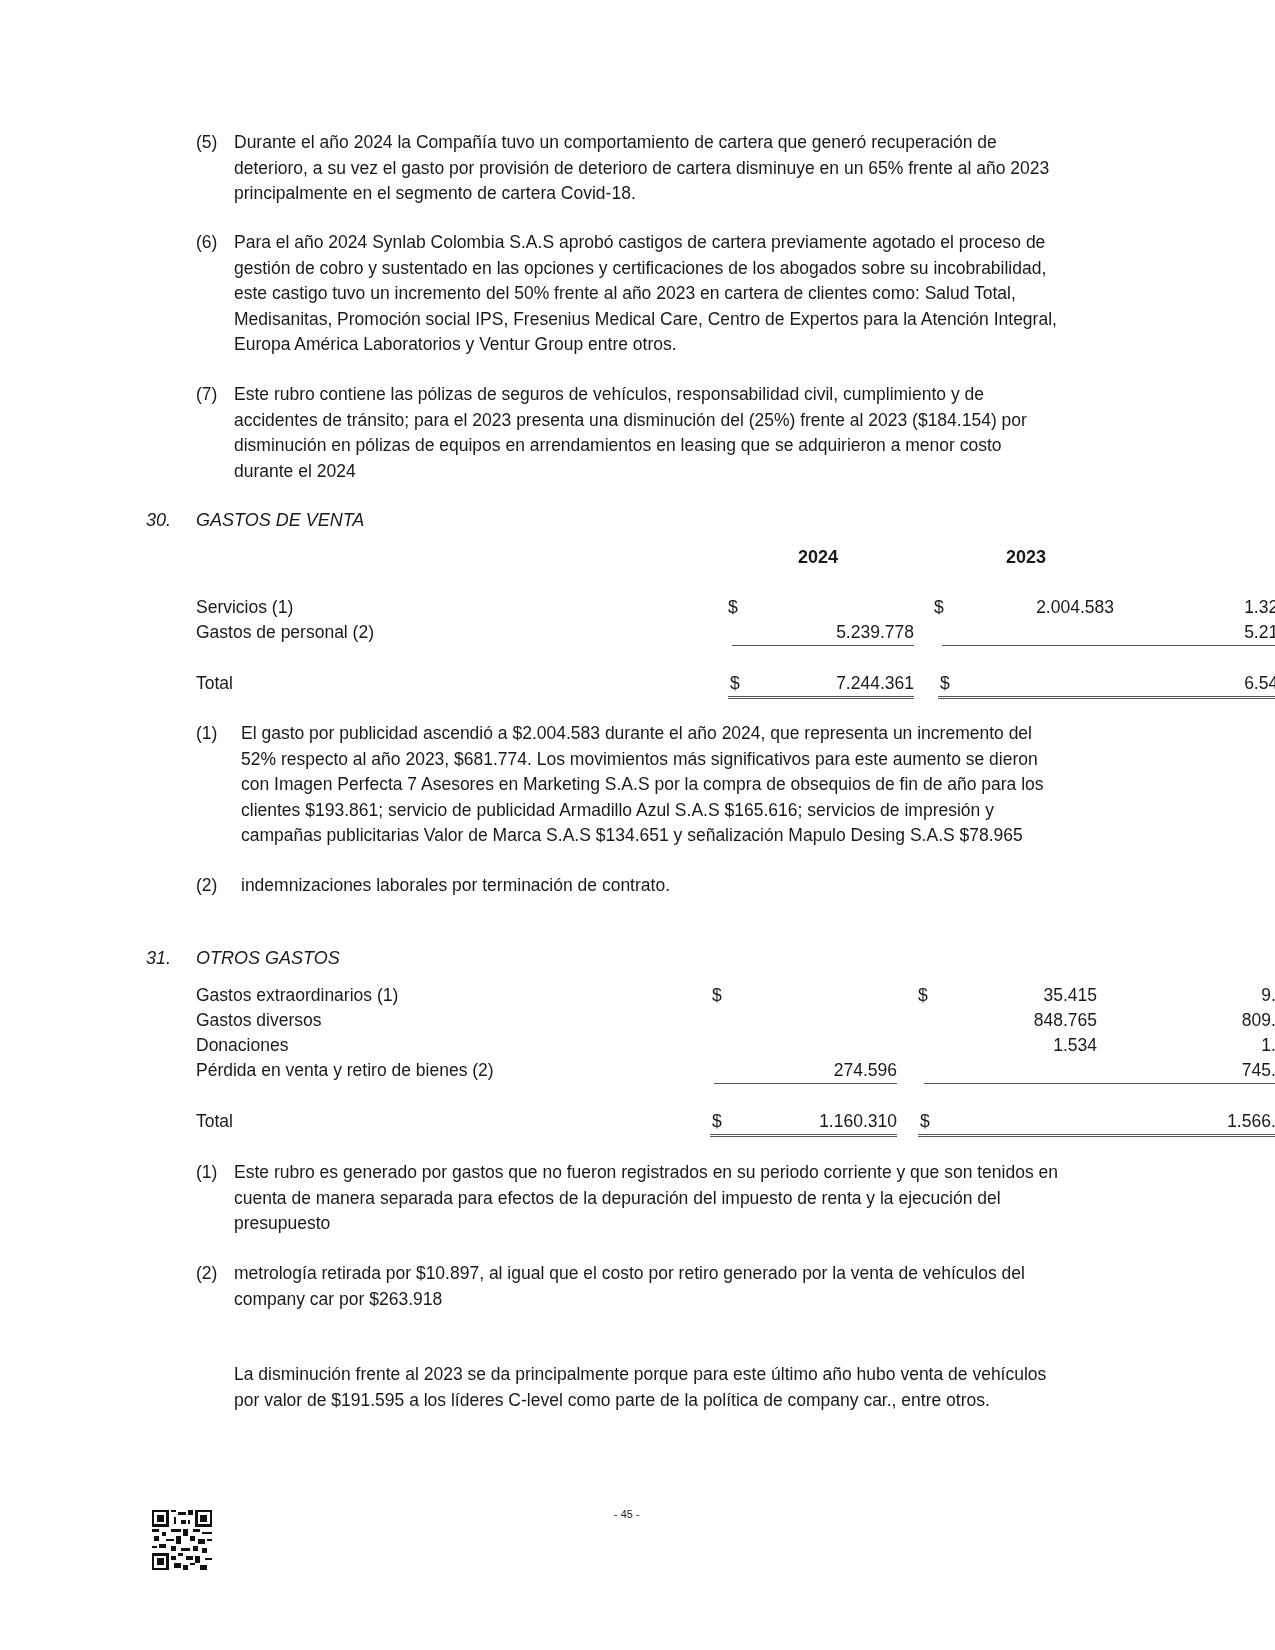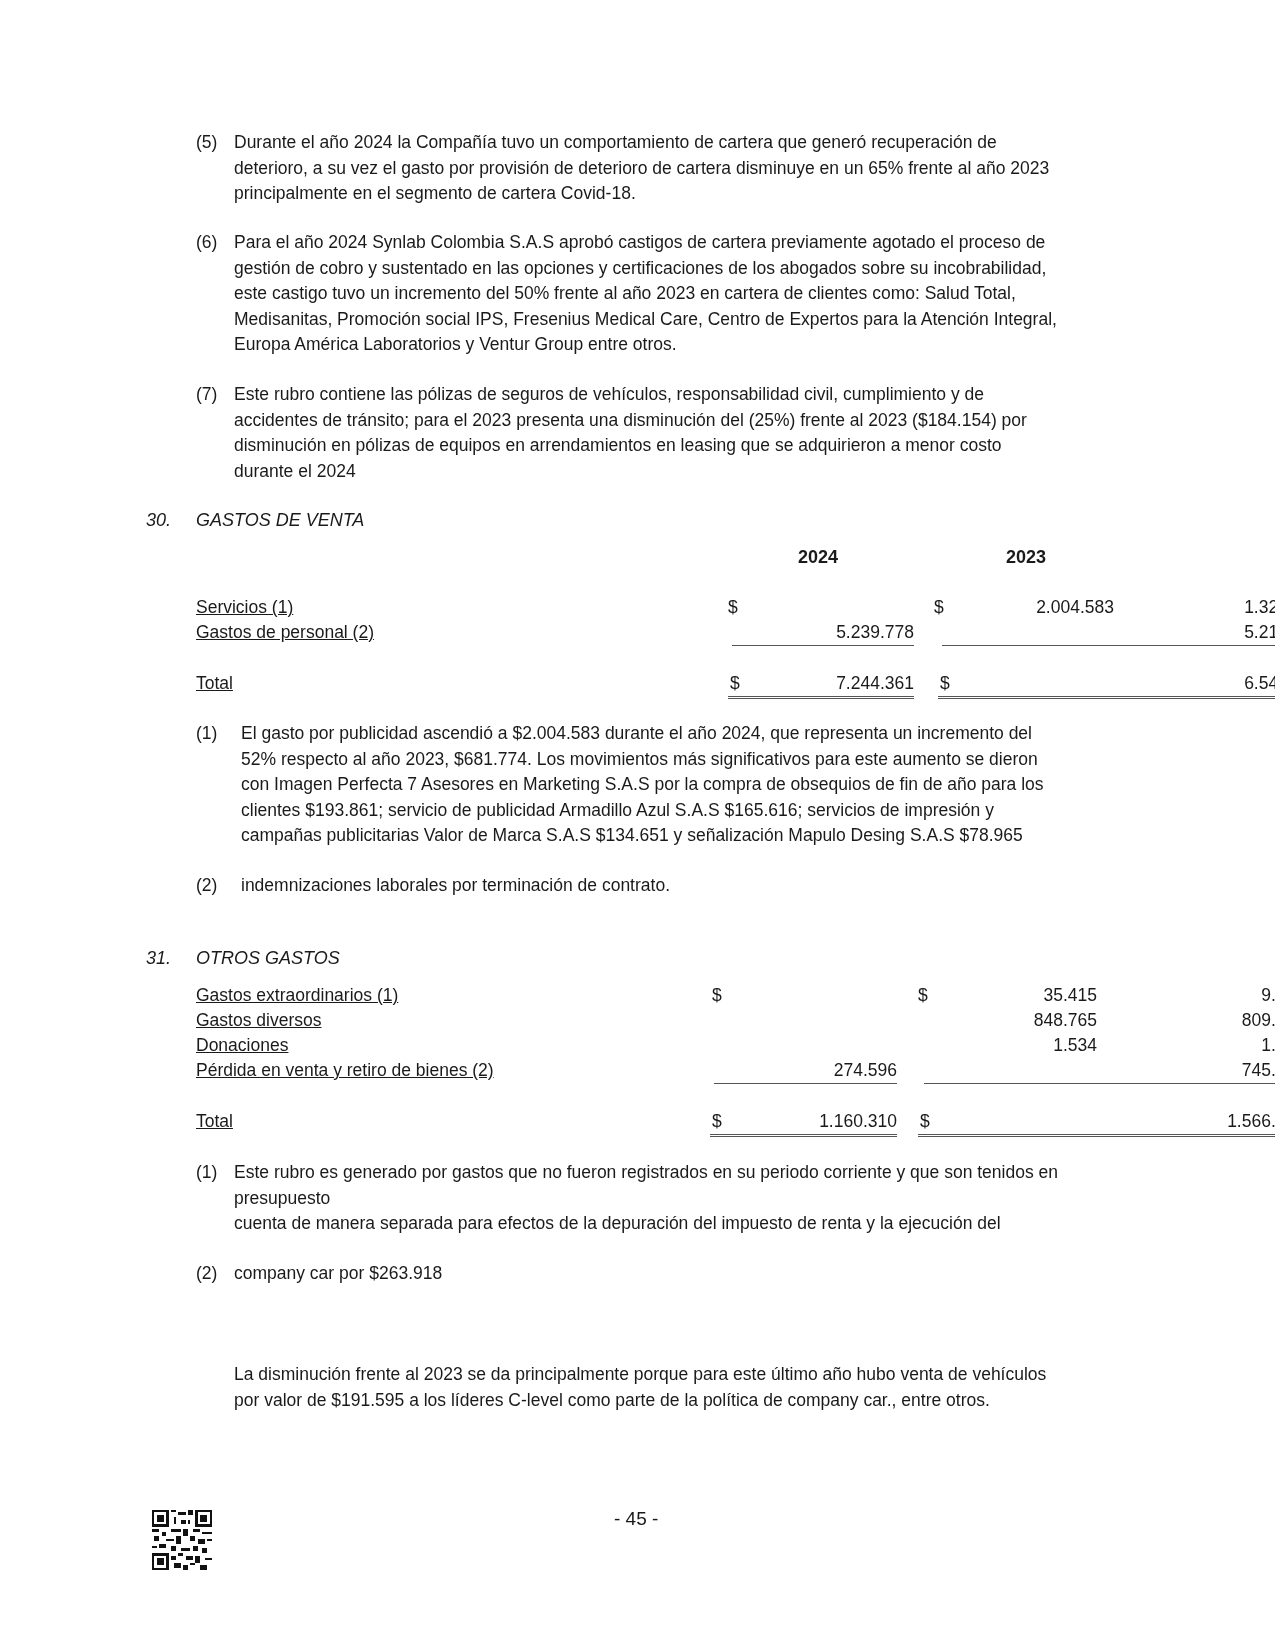--- a/index.html
+++ b/index.html
@@ -9,28 +9,28 @@
       font-size: 17.5px;
     }
     .page { position: absolute; left: 0; top: 0; width: 1275px; height: 1650px; }
     .note { position: absolute; left: 196px; width: 930px; line-height: 25.5px; }
     .note .num { position: absolute; left: 0; top: 0; }
     .note .txt { margin-left: 38px; display: block; }
     .note.wide .txt { margin-left: 45px; }
     .section-title { position: absolute; left: 146px; font-size: 18px; line-height: 25px; font-style: italic; }
     .section-title .snum { display: inline-block; width: 50px; }
     .row { position: absolute; left: 196px; width: 940px; height: 25px; line-height: 25px; }
-    .row .label { position: absolute; left: 0; top: 0; text-decoration: underline; }
+    .row .label { position: absolute; left: 0; top: 0; }
     .cell { position: absolute; top: 0; height: 25px; }
     .cell .cur { position: absolute; left: 2px; top: 0; }
     .cell .val { position: absolute; right: 0; top: 0; text-align: center; }
     .underline { border-bottom: 1.5px solid #555; }
     .dbl { border-bottom: 3.5px double #555; }
     .year-head { position: absolute; font-weight: bold; font-size: 18px; line-height: 25px; }
-    .page-num { position: absolute; left: 614px; top: 1508px; font-size: 19px; }
+    .page-num { position: absolute; left: 614px; top: 1508px; font-size: 11px; }
     .qr { position: absolute; left: 152px; top: 1510px; width: 60px; height: 60px; }
   </style>
 </head>
 <body>
 
 <div class="page">
 
   <div class="note" style="top:130px;">
     <span class="num">(5)</span>
     <span class="txt">
@@ -175,28 +175,29 @@
     <div class="cell dbl" style="left:722px; width:387px;">
       <span class="cur">$</span>
       <span class="val">1.566.217</span>
     </div>
   </div>
 
   <div class="note" style="top:1160px;">
     <span class="num">(1)</span>
     <span class="txt">
       <span style="display:block">Este rubro es generado por gastos que no fueron registrados en su periodo corriente y que son tenidos en</span>
+      <span style="display:block">cuenta de manera separada para efectos de la depuración del impuesto de renta y la ejecución del</span>
       <span style="display:block">presupuesto</span>
-      <span style="display:block">cuenta de manera separada para efectos de la depuración del impuesto de renta y la ejecución del</span>
     </span>
   </div>
 
   <div class="note" style="top:1261px;">
     <span class="num">(2)</span>
     <span class="txt">
+      <span style="display:block">metrología retirada por $10.897, al igual que el costo por retiro generado por la venta de vehículos del</span>
       <span style="display:block">company car por $263.918</span>
     </span>
   </div>
 
   <div class="note" style="top:1362px;">
     <span class="txt">
       <span style="display:block">La disminución frente al 2023 se da principalmente porque para este último año hubo venta de vehículos</span>
       <span style="display:block">por valor de $191.595 a los líderes C-level como parte de la política de company car., entre otros.</span>
     </span>
   </div>

